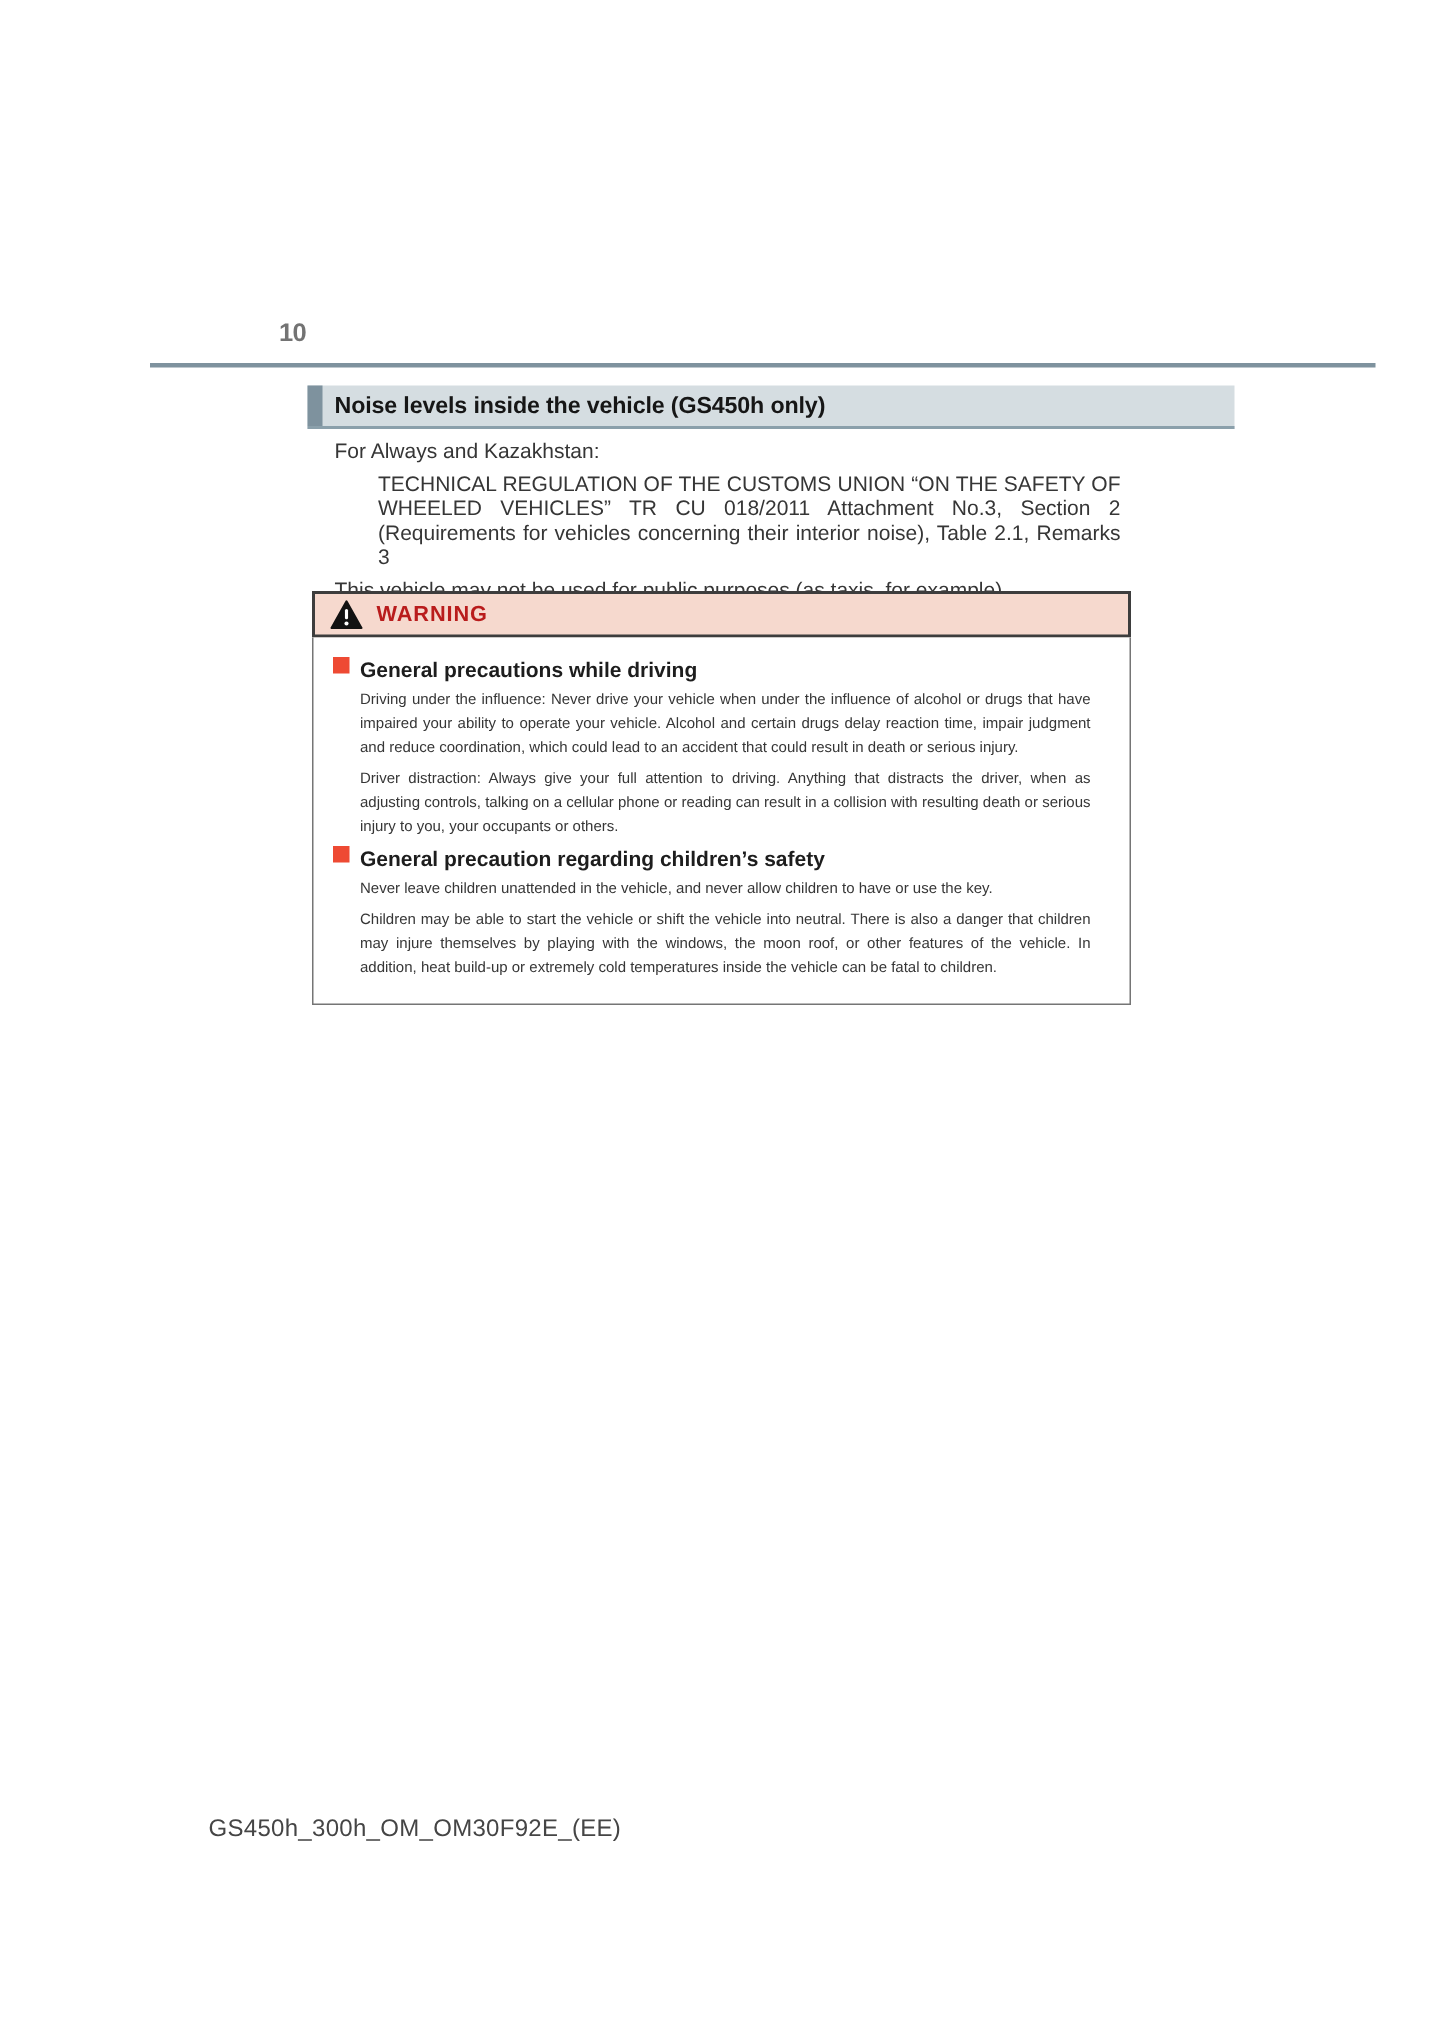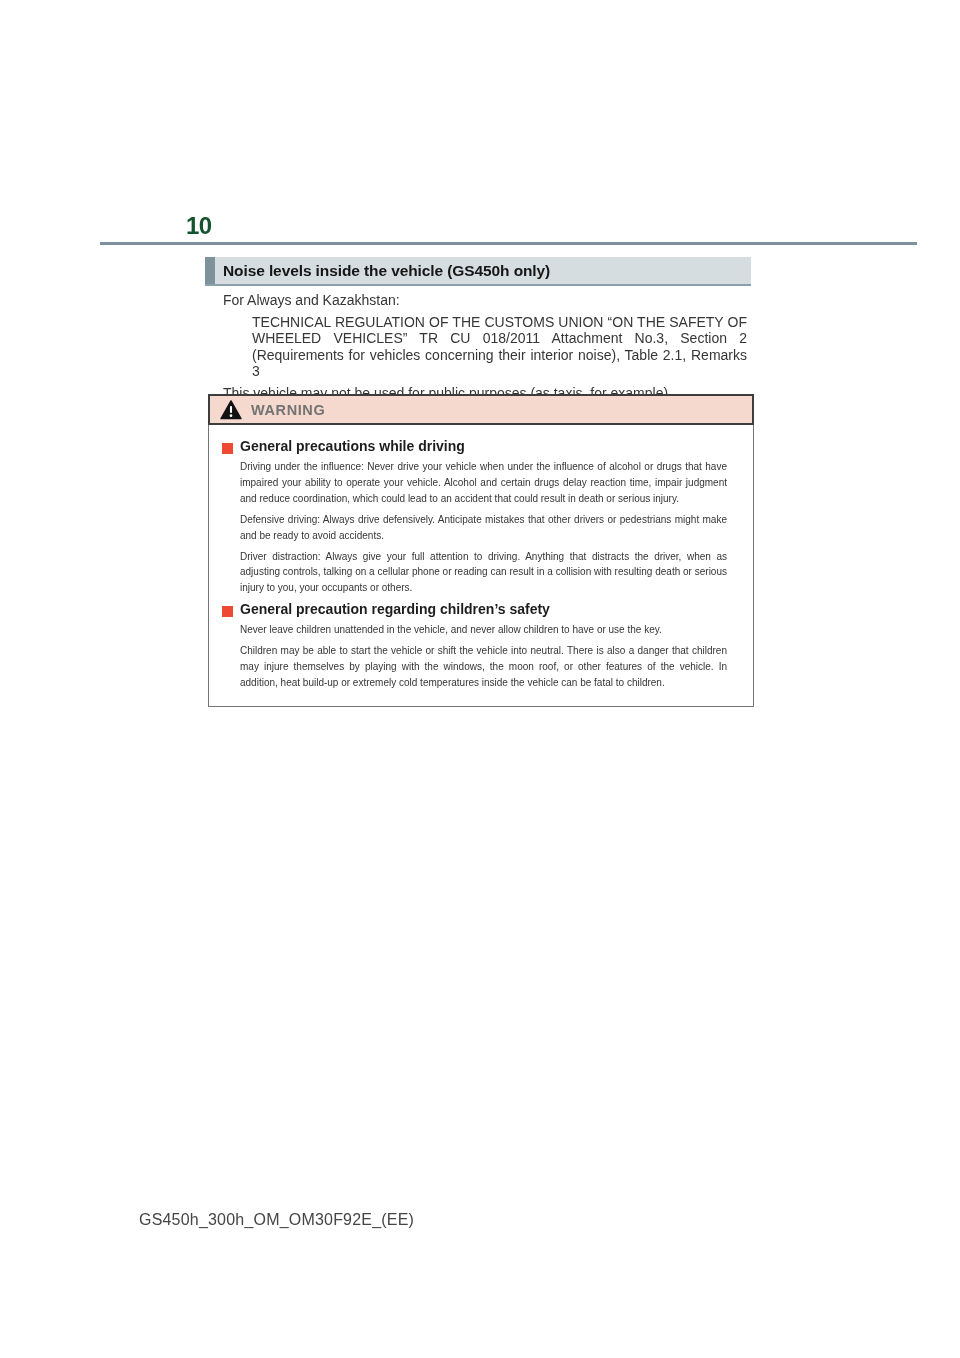--- a/index.html
+++ b/index.html
@@ -1,54 +1,54 @@
 <!DOCTYPE html>
 <html><head>
 <meta charset="utf-8">
 <style>
   html,body{margin:0;padding:0;background:#ffffff;}
   body{font-family:"Liberation Sans", sans-serif; -webkit-font-smoothing:antialiased;}
   .sheet{position:relative;width:960px;height:1358px;background:#ffffff;overflow:hidden;}
 
   .page-number{
     position:absolute;left:186px;top:212px;
-    font-size:24px;font-weight:bold;color:#14532d;letter-spacing:-0.5px;
+    font-size:17px;font-weight:bold;color:#737373;letter-spacing:-0.5px;
   }
   .top-rule{
     position:absolute;left:100px;top:242px;width:817px;height:3px;
     background:#7e929e;
   }
 
   .section-bar{
-    position:absolute;left:205px;top:257px;width:546px;height:29px;
+    position:absolute;left:205px;top:257px;width:618px;height:29px;
     background:#d5dde1;display:flex;align-items:center;
     border-bottom:2px solid #8ba0ab;box-sizing:border-box;
   }
   .section-accent{width:10px;align-self:stretch;background:#7e929e;flex:0 0 auto;}
   .section-title{
     padding-left:8px;font-size:15.5px;font-weight:bold;color:#161616;
     white-space:nowrap;letter-spacing:-0.1px;
   }
 
   .body-col{position:absolute;left:223px;top:292px;width:524px;color:#363636;}
   .bp{margin:0 0 5px 0;font-size:14px;line-height:16.5px;}
   .just{text-align:justify;margin-left:29px;}
 
   .warning-box{position:absolute;left:208px;top:394px;width:546px;box-sizing:border-box;}
   .warning-head{
     background:#f6d9ce;border:2px solid #3d3d3d;box-sizing:border-box;
     height:31px;display:flex;align-items:center;padding-left:10px;gap:9px;
   }
   .warn-icon{display:flex;align-items:center;}
-  .warn-label{font-size:14.5px;font-weight:bold;color:#737373;letter-spacing:0.6px;}
+  .warn-label{font-size:14.5px;font-weight:bold;color:#b91c1c;letter-spacing:0.6px;}
   .warning-body{
     border:1px solid #757575;border-top:none;background:#ffffff;
     padding:12px 14px 15px 13px;color:#363636;
   }
-  .w-heading{display:flex;align-items:flex-end;gap:7px;margin:1px 0 5px 0;}
+  .w-heading{display:flex;align-items:flex-start;gap:7px;margin:1px 0 5px 0;}
   .w-bullet{width:11px;height:11px;background:#ee4a33;flex:0 0 auto;}
   .w-heading-text{font-size:14px;font-weight:bold;color:#1d1d1d;}
   .wp{margin:0 12px 5px 18px;font-size:10px;line-height:15.9px;}
   .wp:last-child{margin-bottom:0;}
 
   .footer-code{
     position:absolute;left:139px;top:1211px;
     font-size:16px;color:#454545;letter-spacing:0.2px;
   }
   .watermark{
@@ -86,21 +86,20 @@
       </span>
       <span class="warn-label">WARNING</span>
     </div>
     <div class="warning-body">
 
       <div class="w-heading">
         <span class="w-bullet"></span>
         <span class="w-heading-text">General precautions while driving</span>
       </div>
       <p class="wp just">Driving under the influence: Never drive your vehicle when under the influence of alcohol or drugs that have impaired your ability to operate your vehicle. Alcohol and certain drugs delay reaction time, impair judgment and reduce coordination, which could lead to an accident that could result in death or serious injury.</p>
-      <p class="wp just">Defensive driving: Always drive defensively. Anticipate mistakes that other drivers or pedestrians might make and be ready to avoid accidents.</p>
       <p class="wp just">Driver distraction: Always give your full attention to driving. Anything that distracts the driver, when as adjusting controls, talking on a cellular phone or reading can result in a collision with resulting death or serious injury to you, your occupants or others.</p>
 
       <div class="w-heading">
         <span class="w-bullet"></span>
         <span class="w-heading-text">General precaution regarding children’s safety</span>
       </div>
       <p class="wp just">Never leave children unattended in the vehicle, and never allow children to have or use the key.</p>
       <p class="wp just">Children may be able to start the vehicle or shift the vehicle into neutral. There is also a danger that children may injure themselves by playing with the windows, the moon roof, or other features of the vehicle. In addition, heat build-up or extremely cold temperatures inside the vehicle can be fatal to children.</p>
 
     </div>

